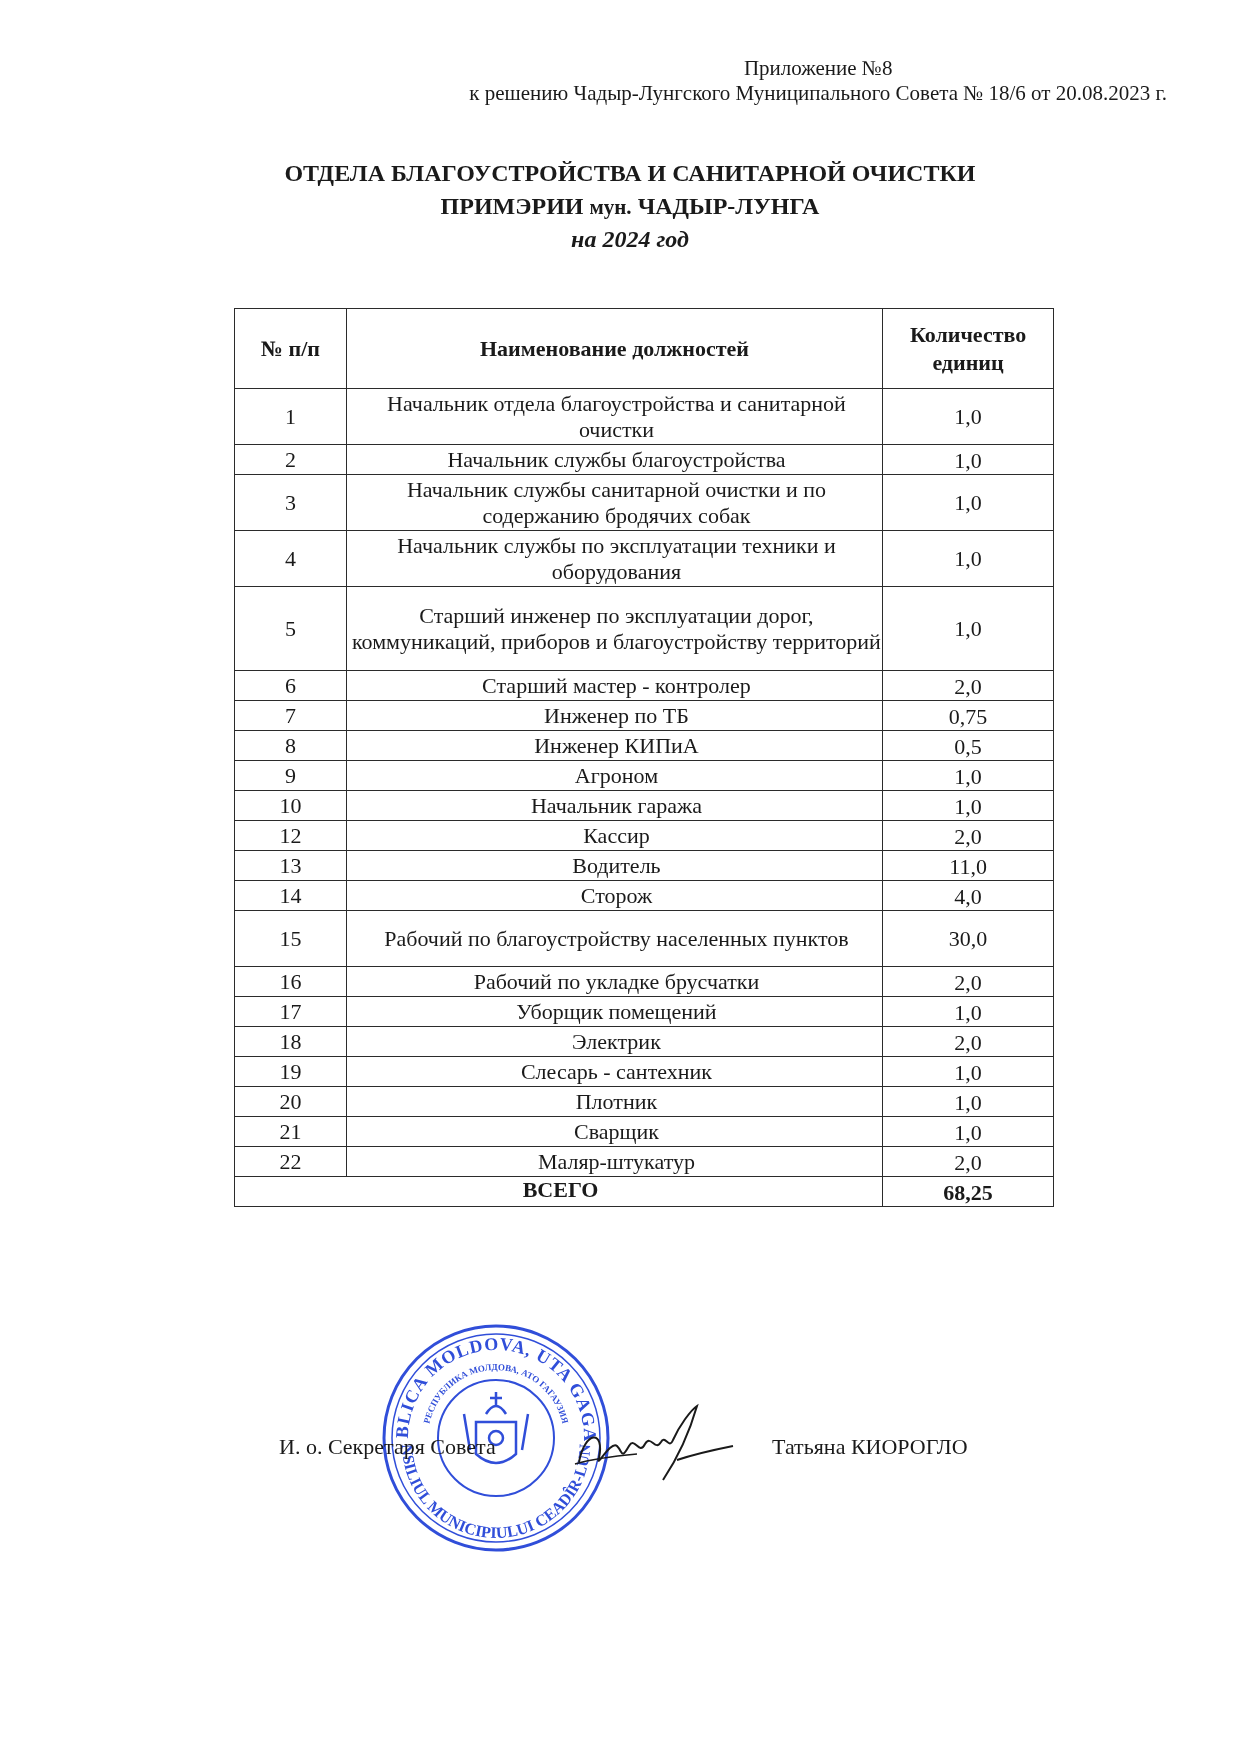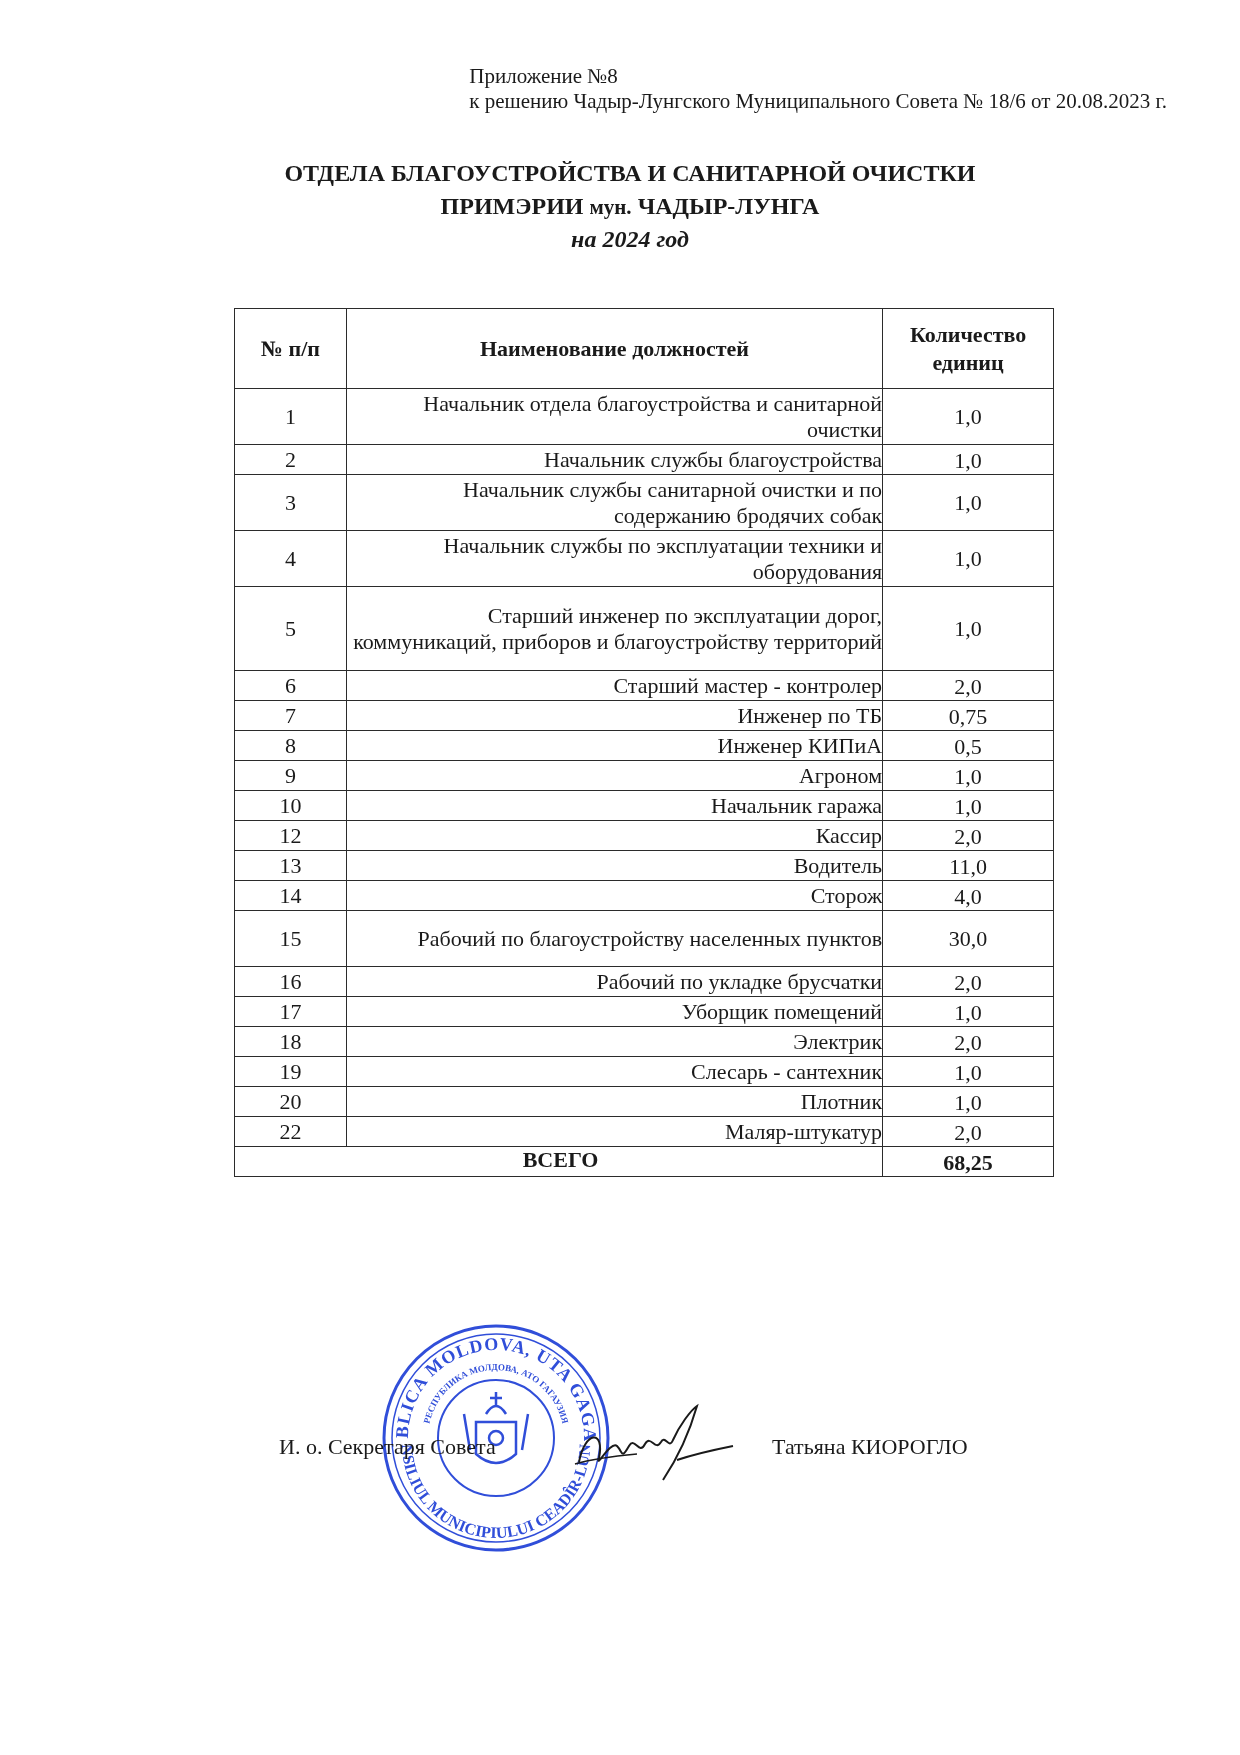--- a/index.html
+++ b/index.html
@@ -13,22 +13,22 @@
       position: relative;
       font-family: "Liberation Serif", "DejaVu Serif", serif;
       color: #1a1a1a;
     }
     .page { position: absolute; left: 0; top: 0; width: 1240px; height: 1755px; }
 
     
     .appendix {
       position: absolute;
       right: 73px;
-      top: 64px;
-      text-align: left;
+      top: 56px;
+      text-align: center;
       font-size: 21px;
       line-height: 25px;
     }
 
     
     .title-block {
       position: absolute;
       left: 230px;
       width: 800px;
       top: 157px;
@@ -62,21 +62,21 @@
       vertical-align: middle;
     }
     .staff-table th {
       font-weight: bold;
       height: 80px;
       text-align: center;
       line-height: 28px;
       font-size: 22px;
     }
     .col-num { width: 112px; text-align: center; }
-    .col-name { width: 537px; text-align: right; padding-left: 4px; line-height: 26px; }
+    .col-name { width: 537px; text-align: center; padding-left: 4px; line-height: 26px; }
     .col-qty { width: 171px; text-align: center; }
     td.col-qty { vertical-align: bottom; padding-bottom: 0; line-height: 26px; }
     td.col-num { line-height: 26px; }
     .staff-table tr.r1 td { height: 30px; }
     .staff-table tr.r2 td { height: 56px; }
     .staff-table tr.r3 td { height: 84px; }
     .staff-table tr.r2 td.col-qty,
     .staff-table tr.r3 td.col-qty { vertical-align: middle; }
     .total-label {
       font-weight: bold;
@@ -234,20 +234,25 @@
         <td class="col-qty">2,0</td>
       </tr>
       <tr class="r1">
         <td class="col-num">19</td>
         <td class="col-name">Слесарь - сантехник</td>
         <td class="col-qty">1,0</td>
       </tr>
       <tr class="r1">
         <td class="col-num">20</td>
         <td class="col-name">Плотник</td>
+        <td class="col-qty">1,0</td>
+      </tr>
+      <tr class="r1">
+        <td class="col-num">21</td>
+        <td class="col-name">Сварщик</td>
         <td class="col-qty">1,0</td>
       </tr>
       <tr class="r1">
         <td class="col-num">22</td>
         <td class="col-name">Маляр-штукатур</td>
         <td class="col-qty">2,0</td>
       </tr>
       <tr class="r1">
         <td class="total-label" colspan="2">ВСЕГО</td>
         <td class="col-qty total-value">68,25</td>

